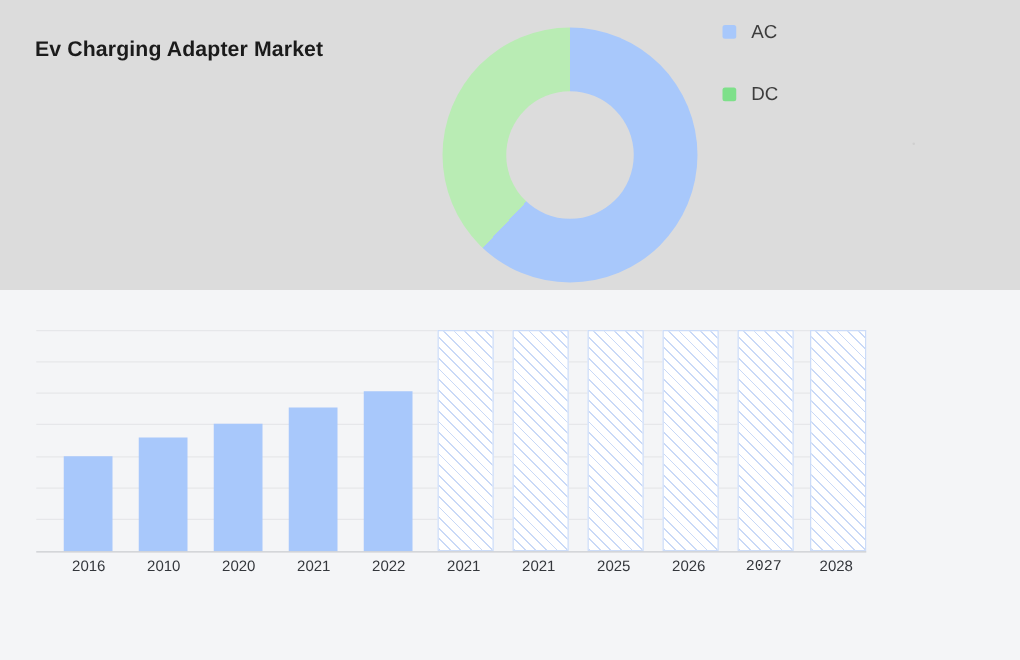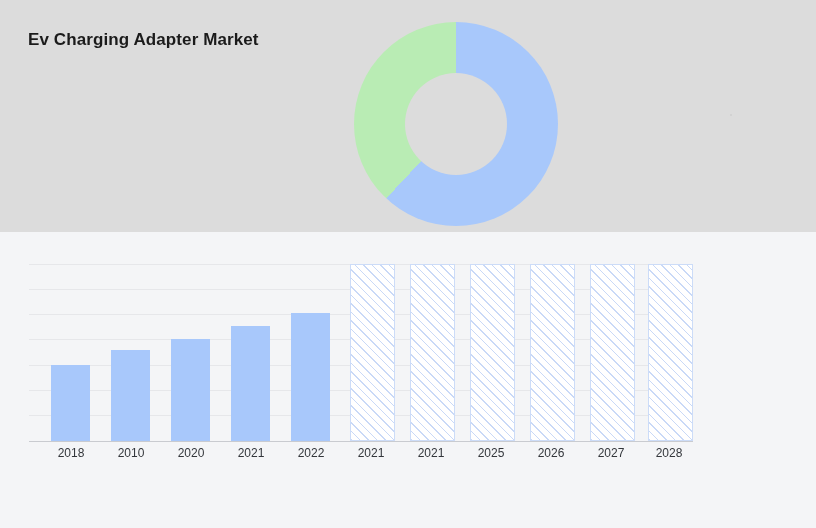--- a/index.html
+++ b/index.html
@@ -118,20 +118,30 @@
 
     <div class="title-block">
       <div class="chart-title">Ev Charging Adapter Market</div>
     </div>
 
     <div class="donut-wrap">
       <div class="donut"></div>
       <div class="donut-hole"></div>
     </div>
 
+    <div class="legend">
+      <div class="legend-item">
+        <span class="legend-swatch" style="background:#a8c8fb"></span>
+        <span class="legend-label">AC</span>
+      </div>
+      <div class="legend-item">
+        <span class="legend-swatch" style="background:#7ee08a"></span>
+        <span class="legend-label">DC</span>
+      </div>
+    </div>
 
     <div class="dot-artifact"></div>
   </div>
 
   <div class="bottom-panel">
 
     <div class="bars-area">
 
       <div class="gridline" style="top:0px"></div>
       <div class="gridline" style="top:25px"></div>
@@ -151,27 +161,27 @@
       <div class="bar" style="left:22px;  width:39px; height:76px;"></div>
       <div class="bar" style="left:82px;  width:39px; height:91px;"></div>
       <div class="bar" style="left:142px; width:39px; height:102px;"></div>
       <div class="bar" style="left:202px; width:39px; height:115px;"></div>
       <div class="bar" style="left:262px; width:39px; height:128px;"></div>
     </div>
 
     <div class="axis-line"></div>
 
     <div class="ticks">
-      <div class="tick" style="left:12px;  width:60px;">2018</div>
+      <div class="tick" style="left:12px;  width:60px;">2016</div>
       <div class="tick" style="left:72px;  width:60px;">2010</div>
       <div class="tick" style="left:132px; width:60px;">2020</div>
       <div class="tick" style="left:192px; width:60px;">2021</div>
       <div class="tick" style="left:252px; width:60px;text-align:center;">2022</div>
       <div class="tick" style="left:312px; width:60px;">2021</div>
       <div class="tick" style="left:372px; width:60px;">2021</div>
       <div class="tick" style="left:432px; width:60px;">2025</div>
       <div class="tick" style="left:492px; width:60px;">2026</div>
-      <div class="tick" style="left:552px; width:60px;">2027</div>
+      <div class="tick" style="left:552px; width:60px;font-family:Liberation Mono, monospace;">2027</div>
       <div class="tick" style="left:610px; width:60px;">2028</div>
     </div>
 
   </div>
 </div>
 
 </body></html>

